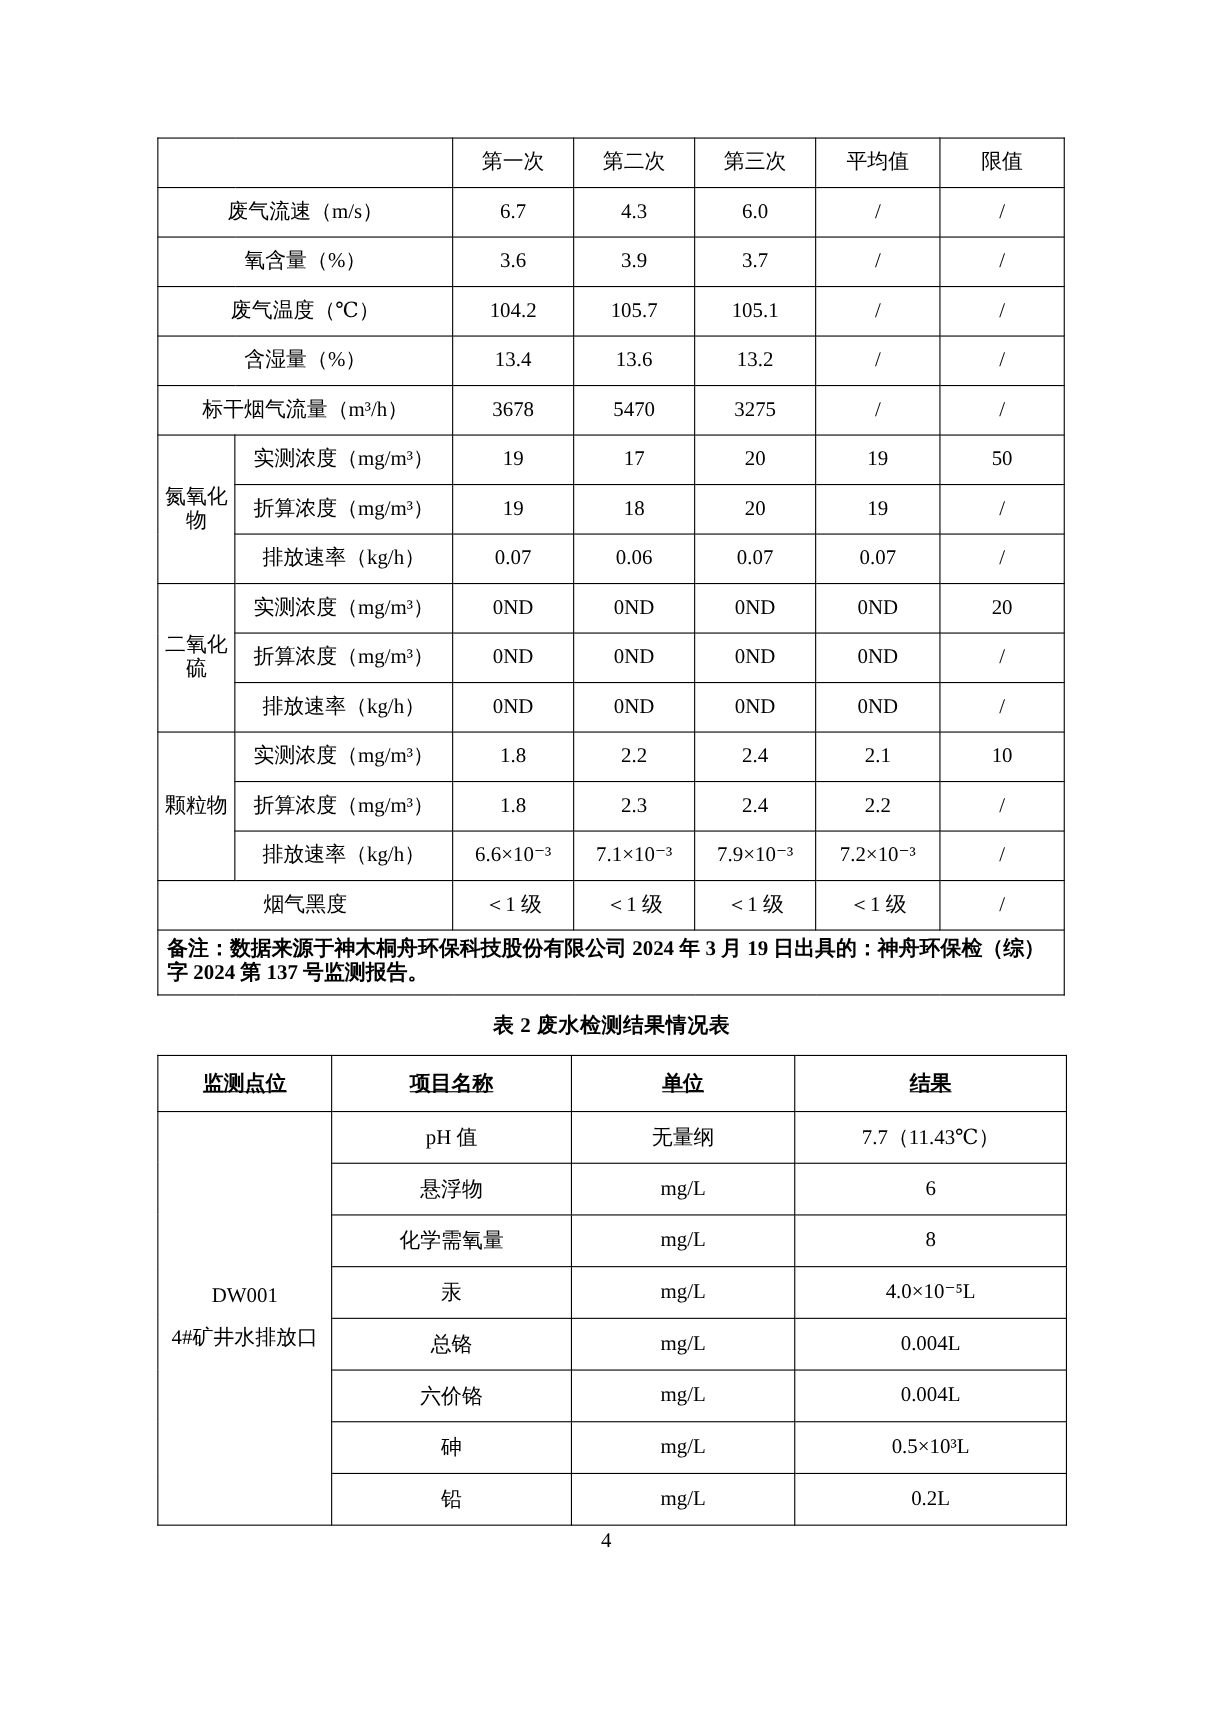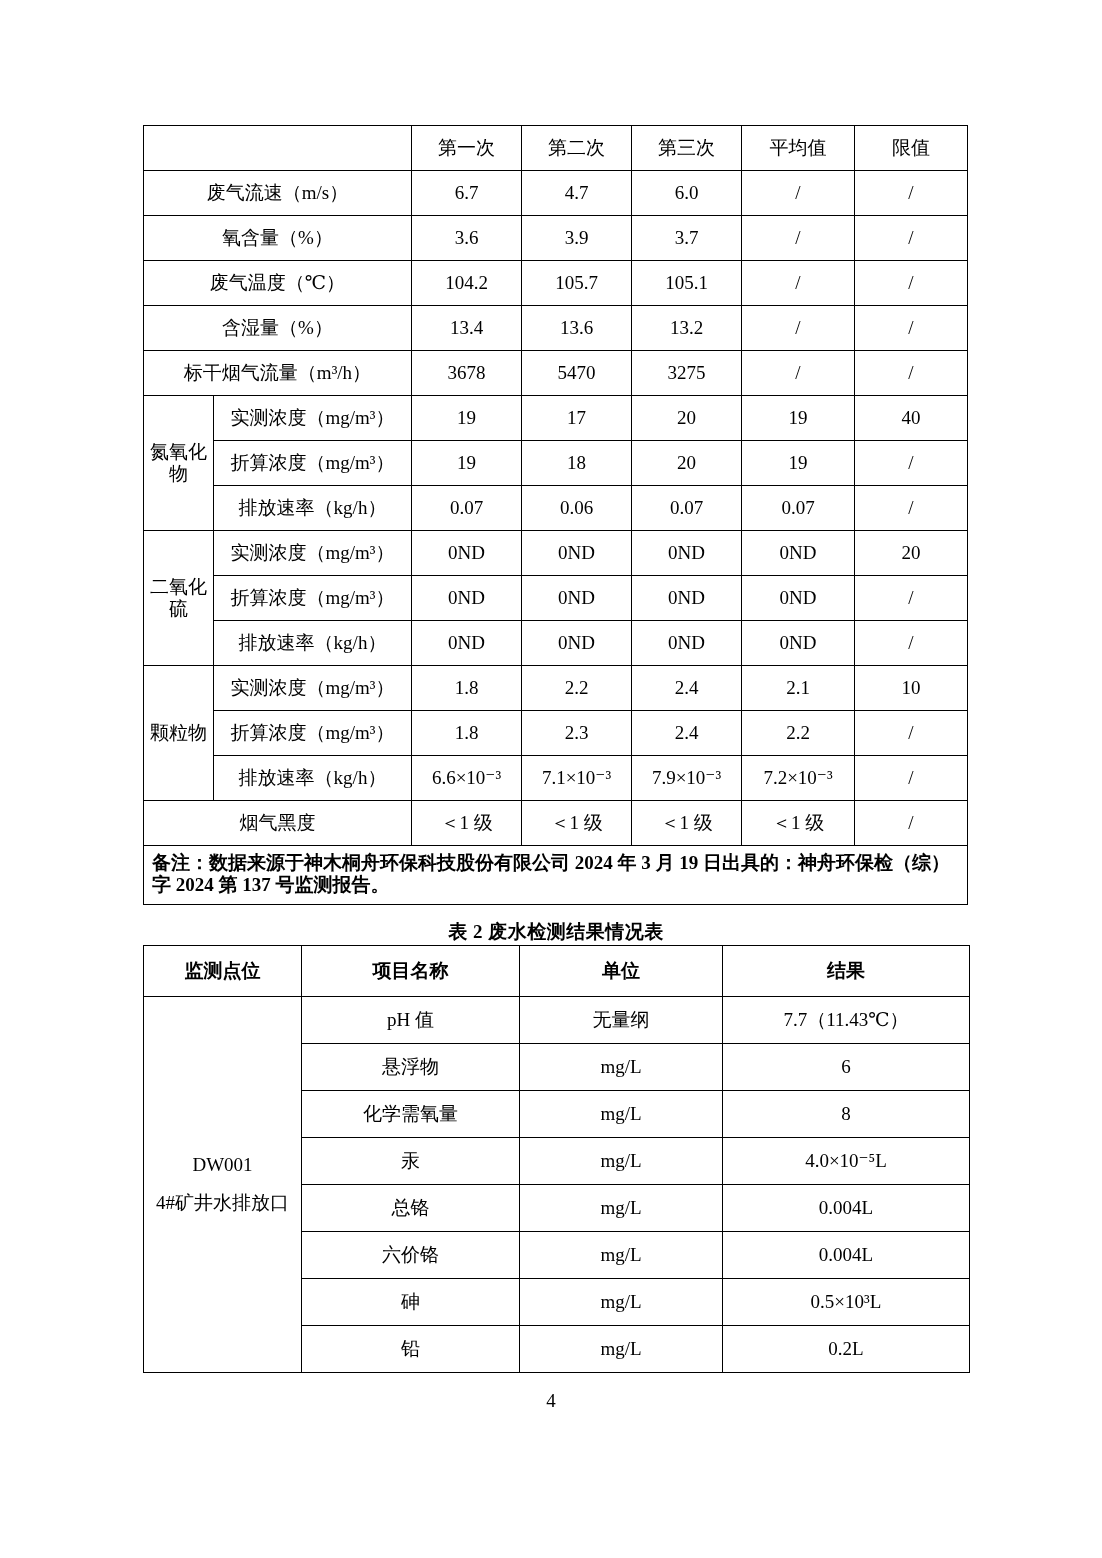--- a/index.html
+++ b/index.html
@@ -58,34 +58,35 @@
     font-size: 19px;
     line-height: 1.7;
     padding: 6px 8px 8px 8px !important;
     height: auto !important;
     font-weight: bold;
   }
   .tbl2-title {
     text-align: center;
     font-size: 19px;
     font-weight: bold;
-    margin: 14px 0 0 0;
+    margin: 14px 0 14px 0;
     letter-spacing: 0.5px;
   }
   table.t2 td, table.t2 th {
     border: 1px solid #000000;
     text-align: center;
     vertical-align: middle;
     font-size: 19px;
     padding: 0;
     height: 46px;
   }
   table.t2 th {
     font-weight: bold;
     height: 50px;
+    text-decoration: underline;
   }
   .pointcell {
     font-size: 19px;
     line-height: 2.0;
   }
   .pagenum {
     position: absolute;
     left: 0;
     top: 1390px;
     width: 1102px;
@@ -115,21 +116,21 @@
           <td class="hdr">第一次</td>
           <td class="hdr">第二次</td>
           <td class="hdr">第三次</td>
           <td class="hdr">平均值</td>
           <td class="hdr">限值</td>
         </tr>
 
         <tr>
           <td colspan="2" class="rowlabel">废气流速（m/s）</td>
           <td>6.7</td>
-          <td>4.7</td>
+          <td>4.3</td>
           <td>6.0</td>
           <td>/</td>
           <td>/</td>
         </tr>
         <tr>
           <td colspan="2" class="rowlabel">氧含量（%）</td>
           <td>3.6</td>
           <td>3.9</td>
           <td>3.7</td>
           <td>/</td>
@@ -160,21 +161,21 @@
           <td>/</td>
         </tr>
 
         <tr>
           <td rowspan="3" class="catlabel">氮氧化物</td>
           <td class="rowlabel">实测浓度（mg/m³）</td>
           <td>19</td>
           <td>17</td>
           <td>20</td>
           <td>19</td>
-          <td>40</td>
+          <td>50</td>
         </tr>
         <tr>
           <td class="rowlabel">折算浓度（mg/m³）</td>
           <td>19</td>
           <td>18</td>
           <td>20</td>
           <td>19</td>
           <td>/</td>
         </tr>
         <tr>

